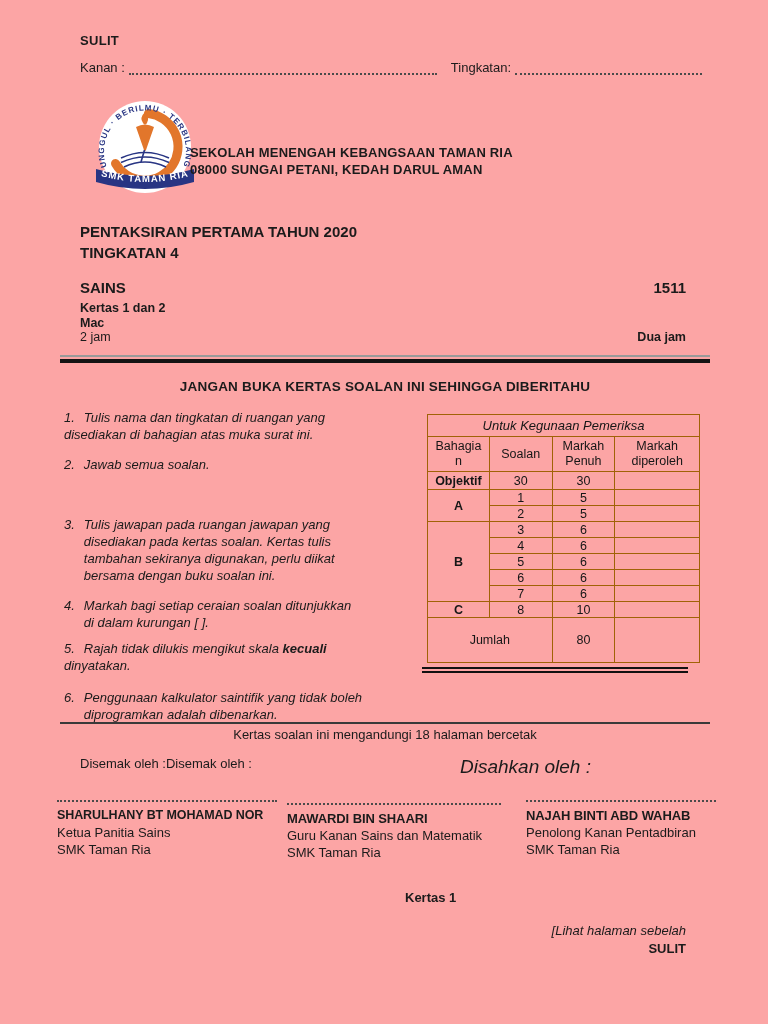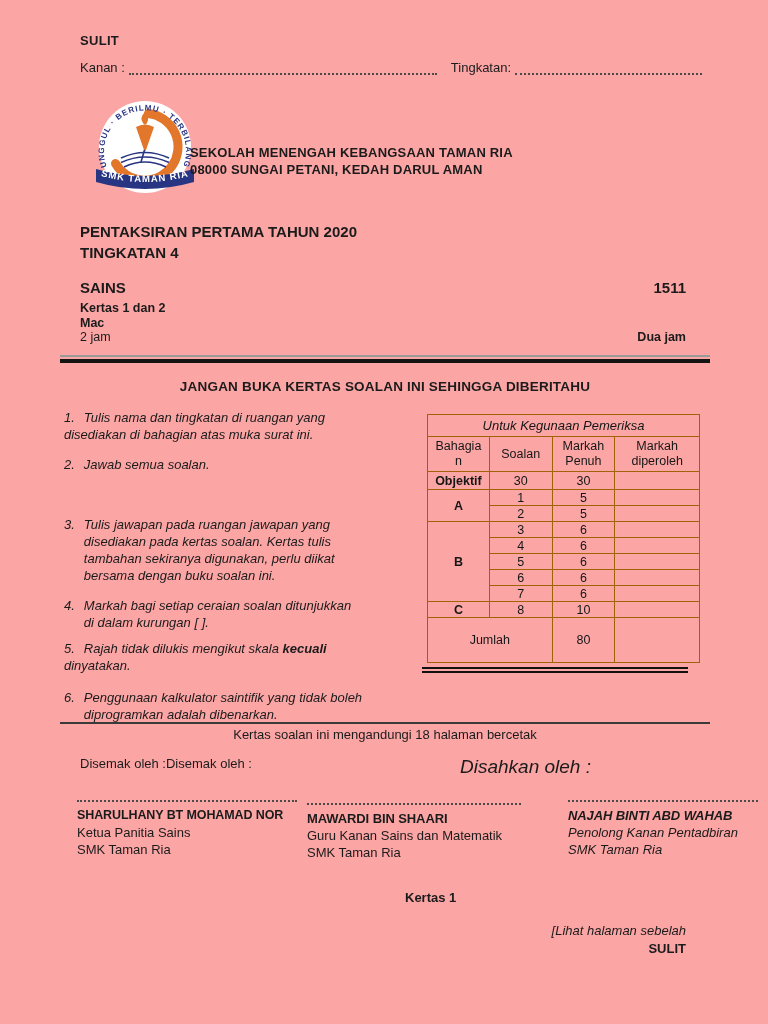--- a/index.html
+++ b/index.html
@@ -64,26 +64,26 @@
 
   .dbl-under { left:422px; top:667px; width:266px; }
   .dbl-under .l { height:2px; background:#111; }
   .dbl-under .g { height:2px; }
 
   .rule-thin { left:60px; top:722px; width:650px; height:2px; background:#3a3a3a; }
   .page-count { left:60px; top:727px; width:650px; text-align:center; font-size:13px; }
   .checked-by { left:80px; top:756px; font-size:13px; }
   .approved-by { left:460px; top:756px; font-size:19px;font-style:italic; }
 
-  .sig { top:800px; font-size:13px; line-height:17px;margin-left:20px; }
+  .sig { top:800px; font-size:13px; line-height:17px; }
   .sig .dots { border-top:2px dotted #4a4a4a; margin-bottom:5px; }
   .sig .nm { font-weight:bold; font-size:12.5px; letter-spacing:-.1px; }
   .sig.s1 { left:57px; width:220px; }
   .sig.s2 { left:287px; width:214px; top:803px; }
-  .sig.s3 { left:548px; width:190px;font-style:italic; }
+  .sig.s3 { left:526px; width:190px; }
 
   .kertas-footer { left:405px; top:890px; font-size:13px; font-weight:bold; }
   .see-next { right:82px; top:923px; font-size:13px; font-style:italic; text-align:right; }
   .sulit-bottom { right:82px; top:941px; font-size:13px; font-weight:bold; text-align:right; }
 </style>
 </head>
 <body>
 
 <div class="page">
 

